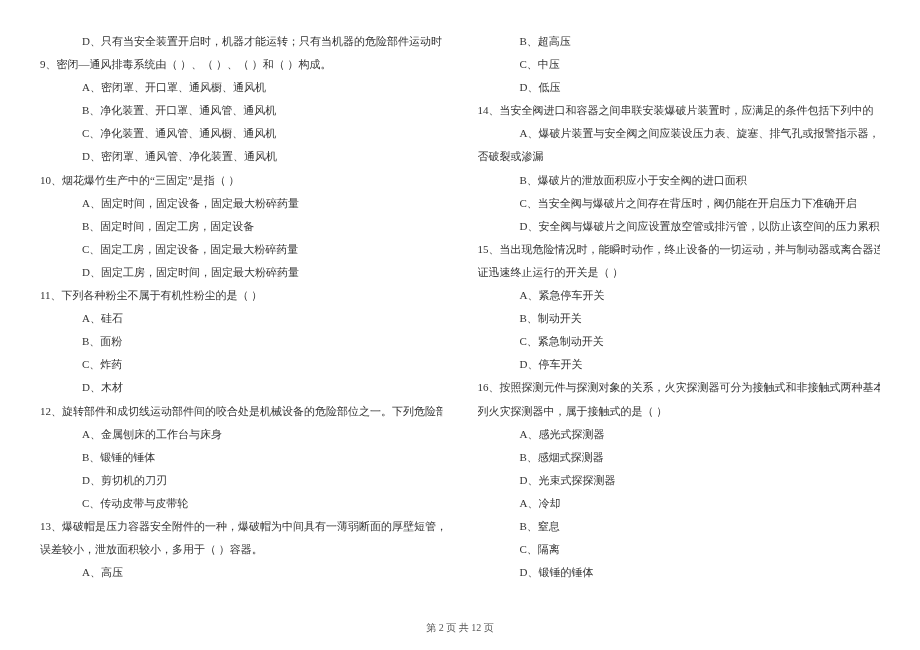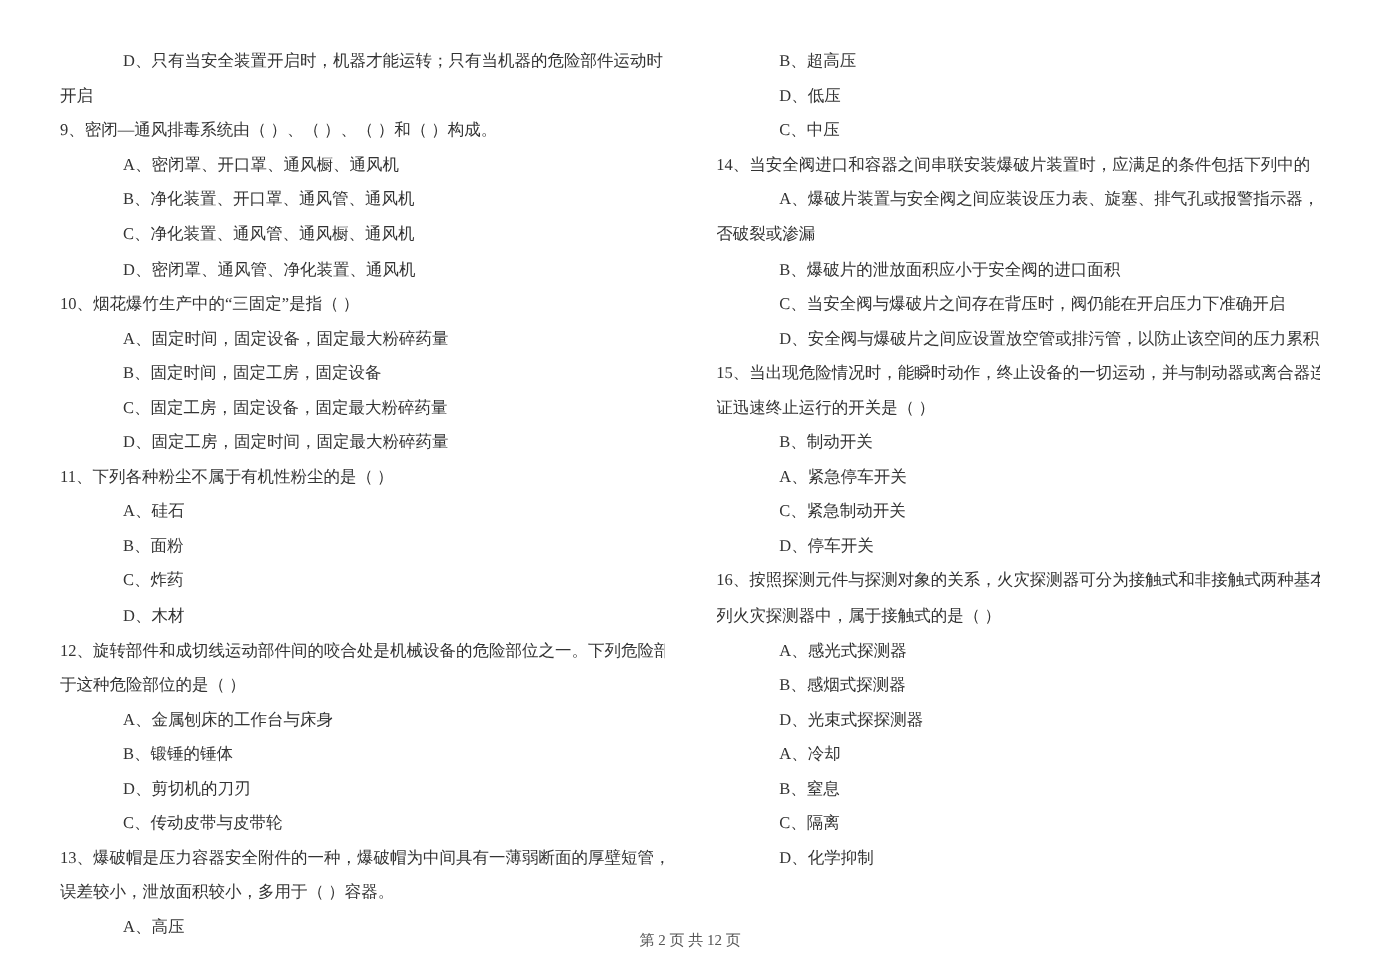--- a/index.html
+++ b/index.html
@@ -39,67 +39,65 @@
       color: #555;
       margin-top: 15px;
     }
   </style>
 </head>
 <body>
 
 <div class="columns">
   <div class="col" id="left-col">
       <div class="line indent2">D、只有当安全装置开启时，机器才能运转；只有当机器的危险部件运动时，安全装置才能</div>
-      <div class="line noindent">开启</div>
       <div class="line noindent">9、密闭—通风排毒系统由（    ）、（    ）、（    ）和（    ）构成。</div>
       <div class="line indent2">A、密闭罩、开口罩、通风橱、通风机</div>
       <div class="line indent2">B、净化装置、开口罩、通风管、通风机</div>
       <div class="line indent2">C、净化装置、通风管、通风橱、通风机</div>
       <div class="line indent2">D、密闭罩、通风管、净化装置、通风机</div>
       <div class="line noindent">10、烟花爆竹生产中的“三固定”是指（    ）</div>
       <div class="line indent2">A、固定时间，固定设备，固定最大粉碎药量</div>
       <div class="line indent2">B、固定时间，固定工房，固定设备</div>
       <div class="line indent2">C、固定工房，固定设备，固定最大粉碎药量</div>
       <div class="line indent2">D、固定工房，固定时间，固定最大粉碎药量</div>
       <div class="line noindent">11、下列各种粉尘不属于有机性粉尘的是（    ）</div>
       <div class="line indent2">A、硅石</div>
       <div class="line indent2">B、面粉</div>
       <div class="line indent2">C、炸药</div>
       <div class="line indent2">D、木材</div>
       <div class="line noindent">12、旋转部件和成切线运动部件间的咬合处是机械设备的危险部位之一。下列危险部位中，属</div>
-      <div class="line noindent">于这种危险部位的是（    ）</div>
       <div class="line indent2">A、金属刨床的工作台与床身</div>
       <div class="line indent2">B、锻锤的锤体</div>
       <div class="line indent2">D、剪切机的刀刃</div>
       <div class="line indent2">C、传动皮带与皮带轮</div>
       <div class="line noindent">13、爆破帽是压力容器安全附件的一种，爆破帽为中间具有一薄弱断面的厚壁短管，爆破压力</div>
       <div class="line noindent">误差较小，泄放面积较小，多用于（    ）容器。</div>
       <div class="line indent2">A、高压</div>
     </div>
   <div class="col" id="right-col">
       <div class="line indent2">B、超高压</div>
+      <div class="line indent2">C、中压</div>
       <div class="line indent2">D、低压</div>
-      <div class="line indent2">C、中压</div>
       <div class="line noindent">14、当安全阀进口和容器之间串联安装爆破片装置时，应满足的条件包括下列中的（    ）</div>
       <div class="line indent2">A、爆破片装置与安全阀之间应装设压力表、旋塞、排气孔或报警指示器，以检查爆破片是</div>
       <div class="line noindent">否破裂或渗漏</div>
       <div class="line indent2">B、爆破片的泄放面积应小于安全阀的进口面积</div>
       <div class="line indent2">C、当安全阀与爆破片之间存在背压时，阀仍能在开启压力下准确开启</div>
       <div class="line indent2">D、安全阀与爆破片之间应设置放空管或排污管，以防止该空间的压力累积</div>
       <div class="line noindent">15、当出现危险情况时，能瞬时动作，终止设备的一切运动，并与制动器或离合器连锁，以保</div>
       <div class="line noindent">证迅速终止运行的开关是（    ）</div>
+      <div class="line indent2">A、紧急停车开关</div>
       <div class="line indent2">B、制动开关</div>
-      <div class="line indent2">A、紧急停车开关</div>
       <div class="line indent2">C、紧急制动开关</div>
       <div class="line indent2">D、停车开关</div>
       <div class="line noindent">16、按照探测元件与探测对象的关系，火灾探测器可分为接触式和非接触式两种基本类型。下</div>
       <div class="line noindent">列火灾探测器中，属于接触式的是（    ）</div>
       <div class="line indent2">A、感光式探测器</div>
       <div class="line indent2">B、感烟式探测器</div>
       <div class="line indent2">D、光束式探探测器</div>
       <div class="line indent2">A、冷却</div>
       <div class="line indent2">B、窒息</div>
       <div class="line indent2">C、隔离</div>
-      <div class="line indent2">D、化学抑制</div>
+      <div class="line indent2">D、锻锤的锤体</div>
     </div>
 </div>
 
 <div class="footer">第 2 页 共 12 页</div>
 
 </body></html>

